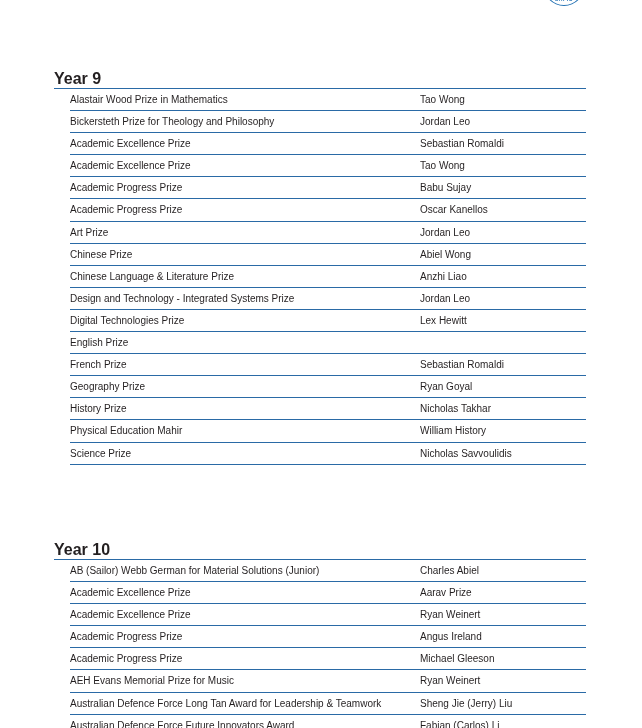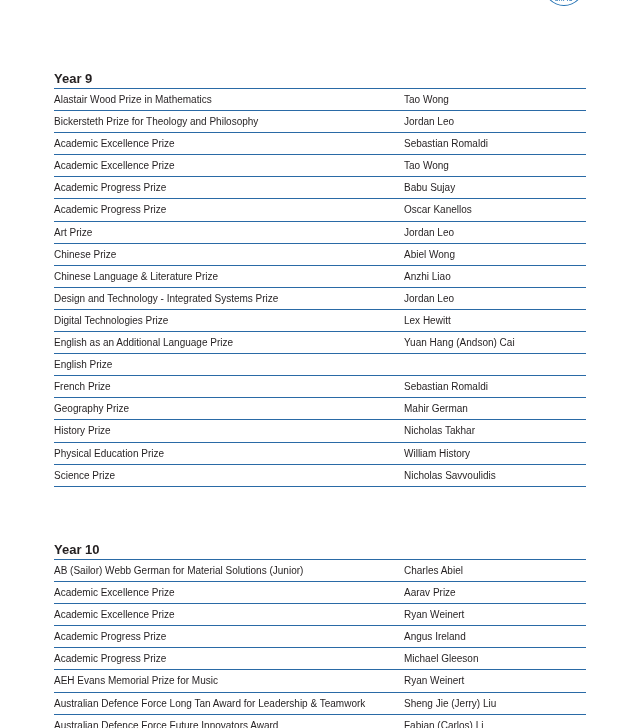--- a/index.html
+++ b/index.html
@@ -3,24 +3,24 @@
   <meta charset="utf-8">
   <style>
     html, body { margin: 0; padding: 0; background: #ffffff; }
     body { width: 642px; height: 728px; overflow: hidden; position: relative;
            font-family: "Liberation Sans", sans-serif; color: #231f20; }
     .logo { position: absolute; left: 543px; top: -38px; width: 42px; height: 44px;
             border: 1.5px solid #1f6fb2; border-radius: 50%; box-sizing: border-box; }
     .logo-text { position: absolute; left: 0; right: 0; bottom: 3px; text-align: center;
                  font-size: 5px; color: #1f6fb2; font-weight: bold; letter-spacing: 0.5px; }
     .section { position: absolute; left: 54px; width: 532px; }
-    .section-title { font-size: 13px; font-weight: bold; height: 18px; line-height: 18px;
+    .section-title { font-size: 16px; font-weight: bold; height: 18px; line-height: 18px;
                      border-bottom: 1.5px solid #2a6aa6; box-sizing: content-box; padding-top: 0; }
     .row { display: flex; height: 21.1px; line-height: 21.1px; font-size: 10px;
-           border-bottom: 1.5px solid #2a6aa6; white-space: nowrap; overflow: hidden; }
+           border-bottom: 1.5px solid #2a6aa6; white-space: nowrap; overflow: hidden; margin-left: 16px; }
     .row .prize { width: 350px; flex: none; overflow: hidden; }
     .row .winner { flex: 1; }
     #sec9 { top: 70px; }
     #sec10 { top: 541px; }
   </style>
 </head>
 <body>
 
 <div class="logo">
   <div class="logo-text">SAPIO</div>
@@ -67,40 +67,36 @@
       </div>
       <div class="row">
         <span class="prize">Design and Technology - Integrated Systems Prize</span>
         <span class="winner">Jordan Leo</span>
       </div>
       <div class="row">
         <span class="prize">Digital Technologies Prize</span>
         <span class="winner">Lex Hewitt</span>
       </div>
       <div class="row">
-        <span class="prize">English as an Additional Language Prize</span>
-        <span class="winner">Yuan Hang (Andson) Cai</span>
-      </div>
-      <div class="row">
         <span class="prize">English Prize</span>
       </div>
       <div class="row">
         <span class="prize">French Prize</span>
         <span class="winner">Sebastian Romaldi</span>
       </div>
       <div class="row">
         <span class="prize">Geography Prize</span>
-        <span class="winner">Mahir German</span>
+        <span class="winner">Ryan Goyal</span>
       </div>
       <div class="row">
         <span class="prize">History Prize</span>
         <span class="winner">Nicholas Takhar</span>
       </div>
       <div class="row">
-        <span class="prize">Physical Education Prize</span>
+        <span class="prize">Physical Education Mahir</span>
         <span class="winner">William History</span>
       </div>
       <div class="row">
         <span class="prize">Science Prize</span>
         <span class="winner">Nicholas Savvoulidis</span>
       </div>
     </div>
 </div>
 
 <div class="section" id="sec10">

